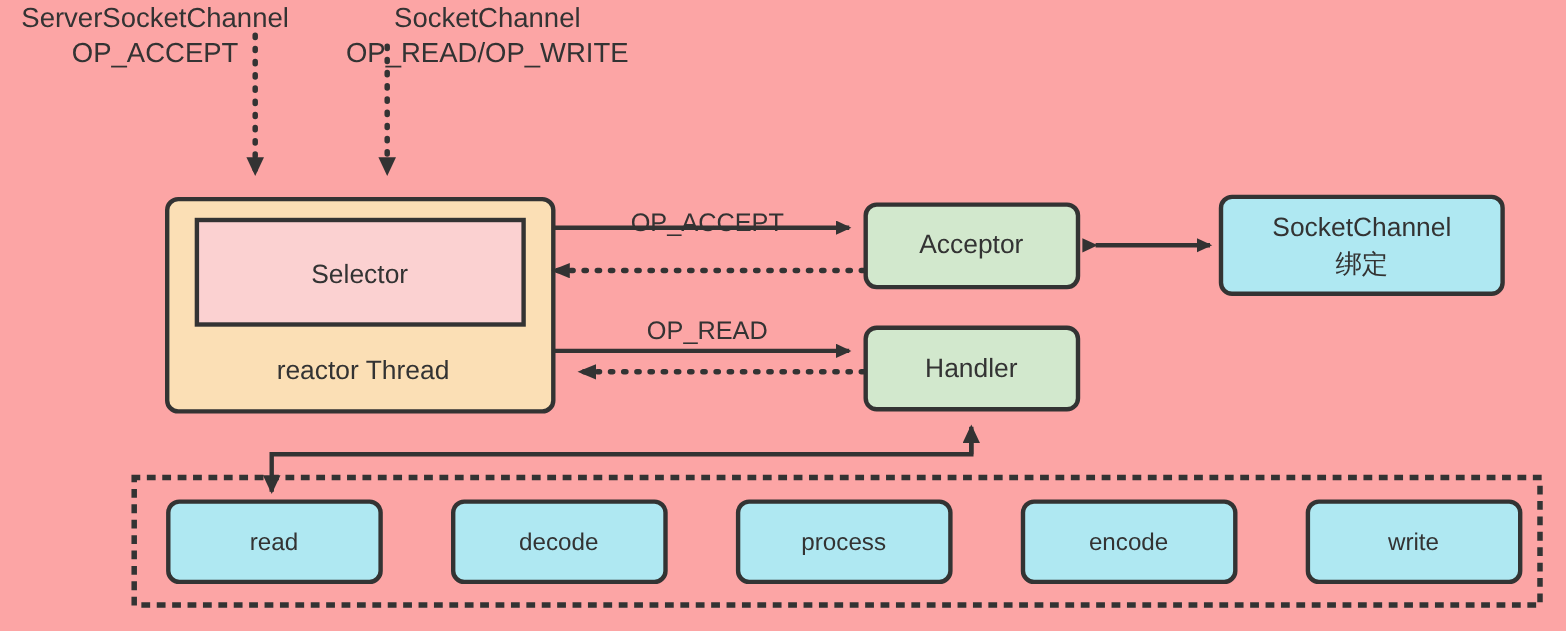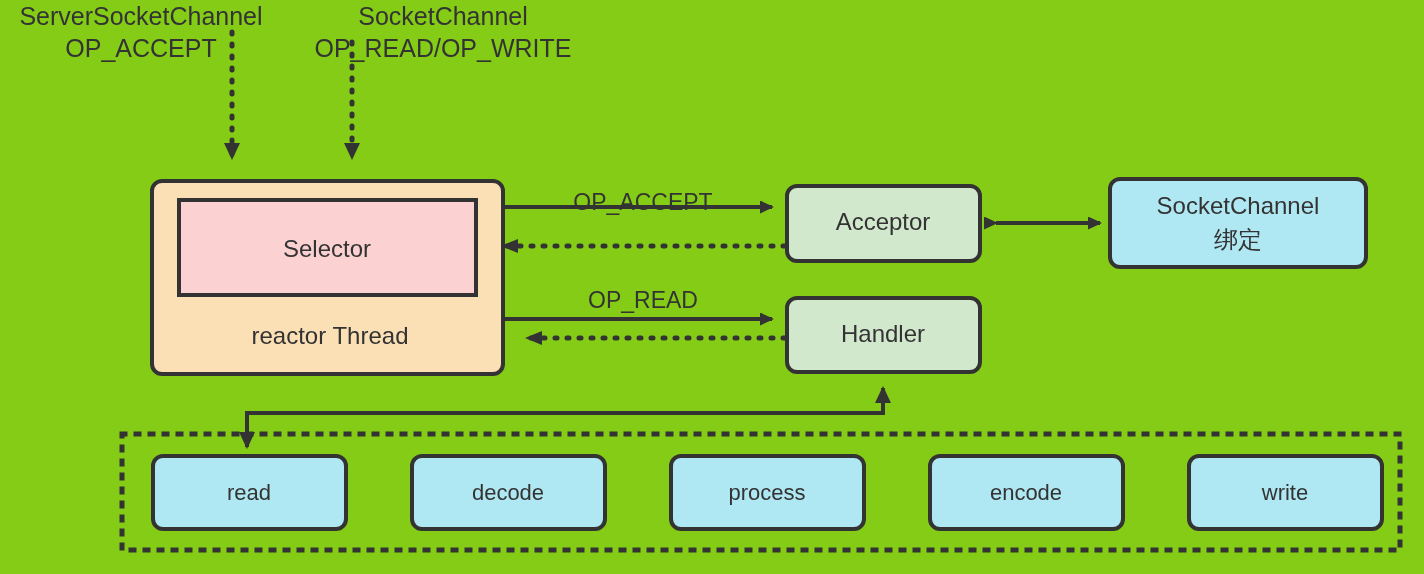--- a/index.html
+++ b/index.html
@@ -7,21 +7,21 @@
     padding: 0;
     background: #ffffff;
   }
   body {
     font-family: "Liberation Sans", sans-serif;
   }
   #canvas {
     position: relative;
     width: 1424px;
     height: 574px;
-    background: #84cc16;
+    background: #fca5a5;
     overflow: hidden;
   }
   #diagram-svg {
     position: absolute;
     left: 0;
     top: 0;
     width: 1424px;
     height: 574px;
   }
   .node-label {

